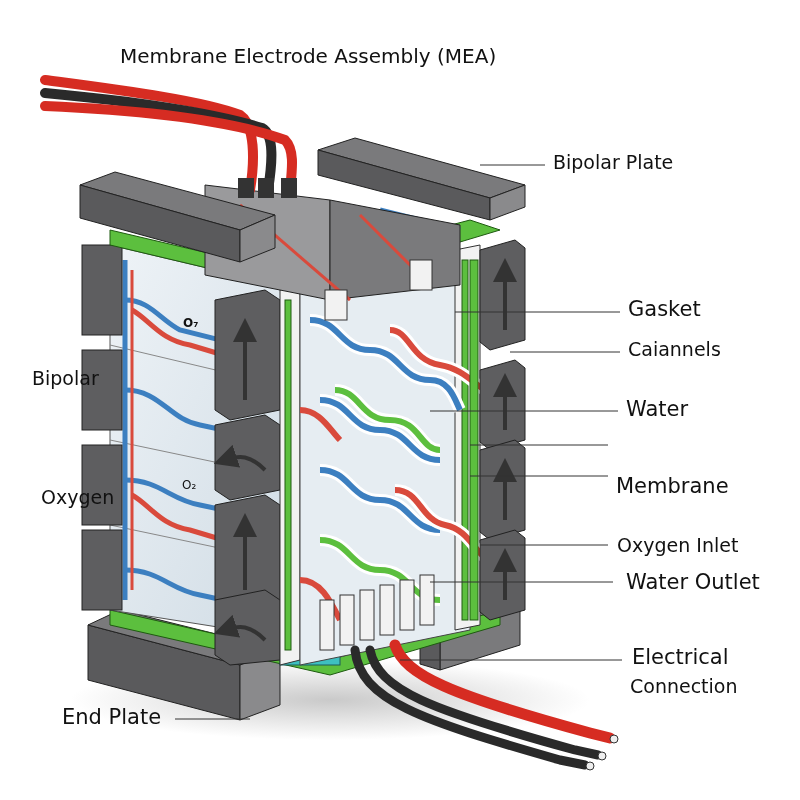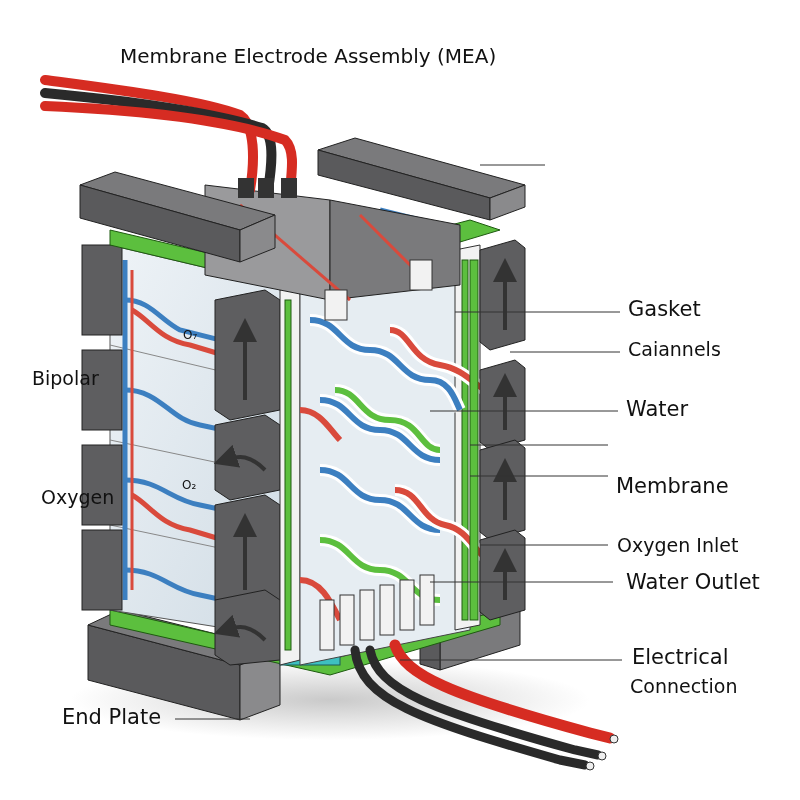--- a/index.html
+++ b/index.html
@@ -178,26 +178,27 @@
     <line x1="470" y1="445" x2="608" y2="445"></line>
     <line x1="470" y1="476" x2="608" y2="476"></line>
     <line x1="480" y1="545" x2="608" y2="545"></line>
     <line x1="430" y1="582" x2="613" y2="582"></line>
     <line x1="400" y1="660" x2="622" y2="660"></line>
     <line x1="175" y1="719" x2="250" y2="719"></line>
   </g>
 </svg>
 
 <div class="lbl title" style="left:120px;top:44px;">Membrane Electrode Assembly (MEA)</div>
+<div class="lbl mid" style="left:553px;top:151px;">Bipolar Plate</div>
 <div class="lbl big" style="left:628px;top:297px;">Gasket</div>
 <div class="lbl mid" style="left:628px;top:338px;">Caiannels</div>
 <div class="lbl big" style="left:626px;top:397px;">Water</div>
 <div class="lbl big" style="left:616px;top:474px;">Membrane</div>
 <div class="lbl mid" style="left:617px;top:534px;">Oxygen Inlet</div>
 <div class="lbl big" style="left:626px;top:570px;">Water Outlet</div>
 <div class="lbl big" style="left:632px;top:645px;">Electrical</div>
 <div class="lbl mid" style="left:630px;top:675px;">Connection</div>
 <div class="lbl mid" style="left:32px;top:367px;">Bipolar</div>
 <div class="lbl mid" style="left:41px;top:486px;">Oxygen</div>
 <div class="lbl big" style="left:62px;top:705px;">End Plate</div>
-<div class="lbl small" style="left:183px;top:328px;">O₇</div>
+<div class="lbl small" style="left:183px;top:316px;font-weight:bold;">O₇</div>
 <div class="lbl small" style="left:182px;top:478px;">O₂</div>
 </div>
 
 </body></html>

